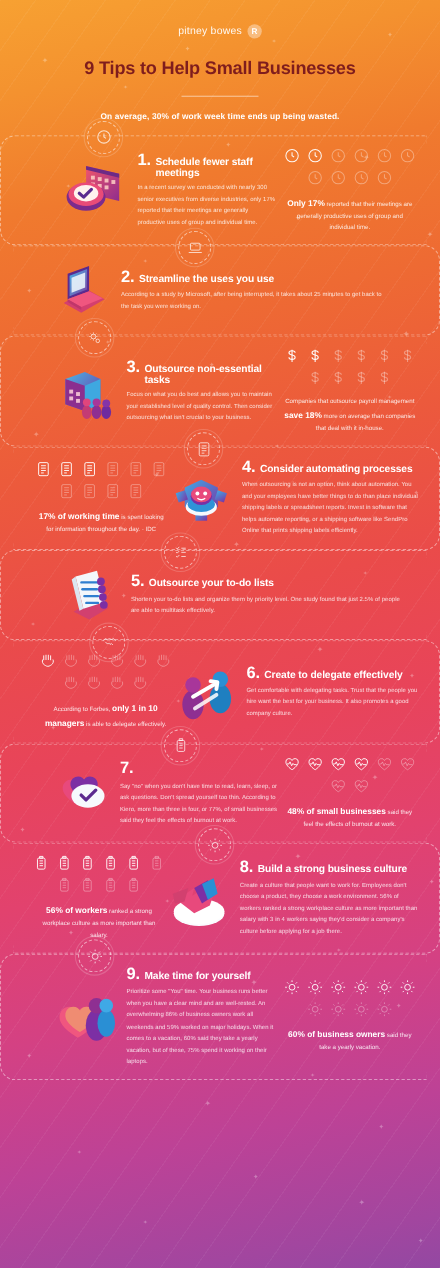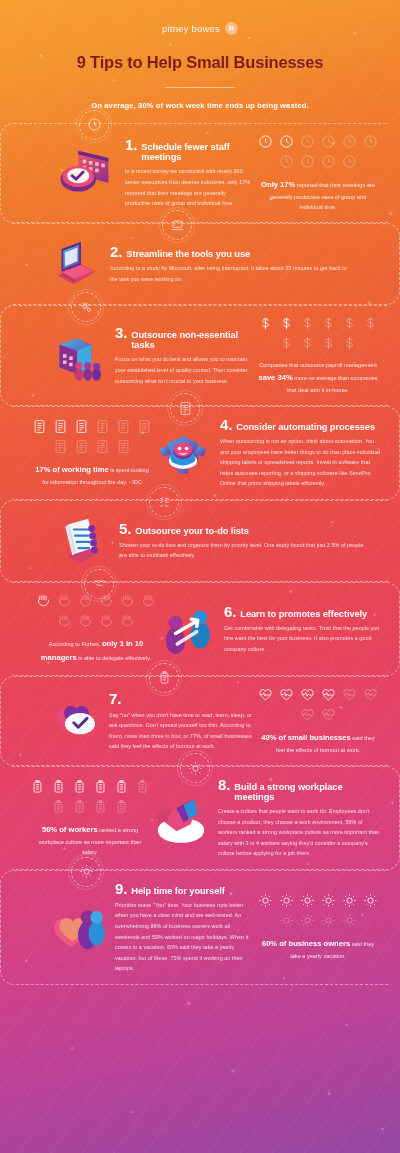--- a/index.html
+++ b/index.html
@@ -288,21 +288,21 @@
               <path d="M22 16 L44 8 L44 34 L22 42 Z" fill="#5b2a8f"></path>
               <path d="M24 18 L42 11 L42 32 L24 39 Z" fill="url(#a2)"></path>
               <path d="M26 20 L40 14.5 L40 30 L26 35.5 Z" fill="#eaf4fb" opacity=".9"></path>
               <path d="M22 42 L44 34 L58 41 L36 50 Z" fill="#f0567f"></path>
               <path d="M22 42 L36 50 L36 53 L22 45 Z" fill="#c0366a"></path>
             </svg>
           </div>
           <div class="body">
     <div class="h">
       <span class="num">2.</span>
-      <span>Streamline the tools you use</span>
+      <span>Streamline the uses you use</span>
     </div>
     <div class="p">According to a study by Microsoft, after being interrupted, it takes about 25 minutes to get back to the task you were working on.</div>
   </div>
     </div>
   </div>
       <div class="tip">
     <div class="panel right-open" style="padding:10px 10px 10px 46px;margin-left:-12px;margin-right:0px">
       <div class="badge" style="left:70px;top:-14px">
         <span style="width:15px;height:15px;display:block">
               <svg viewBox="0 0 24 24" fill="none" stroke="currentColor" stroke-width="1.3">
@@ -402,21 +402,21 @@
                   <path d="M16.5 7.5c0-1.9-2-3-4.5-3s-4.5 1.1-4.5 3 2 2.7 4.5 3.3 4.5 1.4 4.5 3.3-2 3-4.5 3-4.5-1.1-4.5-3"></path>
                 </svg>
               </span>
               <span class="ic dim">
                 <svg viewBox="0 0 24 24" fill="none" stroke="currentColor" stroke-width="1.6">
                   <path d="M12 3v18"></path>
                   <path d="M16.5 7.5c0-1.9-2-3-4.5-3s-4.5 1.1-4.5 3 2 2.7 4.5 3.3 4.5 1.4 4.5 3.3-2 3-4.5 3-4.5-1.1-4.5-3"></path>
                 </svg>
               </span>
             </div>
-    <div class="stat-txt"><span>Companies that outsource payroll management </span><b>save 34%</b> <span>more on average than companies that deal with it in-house.</span></div>
+    <div class="stat-txt"><span>Companies that outsource payroll management </span><b>save 18%</b> <span>more on average than companies that deal with it in-house.</span></div>
   </div>
     </div>
   </div>
       <div class="tip">
     <div class="panel left-open" style="padding:10px 12px 10px 20px;margin-left:0px;margin-right:-12px">
       <div class="badge" style="left:158px;top:-14px">
         <span style="width:15px;height:15px;display:block">
               <svg viewBox="0 0 24 24" fill="none" stroke="currentColor" stroke-width="1.4">
                 <rect x="5" y="2.5" width="14" height="19" rx="2"></rect>
                 <path d="M8.5 7h7M8.5 10.5h7M8.5 14h7M8.5 17.5h4"></path>
@@ -643,21 +643,21 @@
               <circle cx="22" cy="26" r="8" fill="#a8369a"></circle>
               <ellipse cx="50" cy="40" rx="11" ry="15" fill="#1f7fc0"></ellipse>
               <circle cx="50" cy="20" r="8" fill="#2a8fd4"></circle>
               <path d="M22 38 L46 24 M40 22 l7 1 -1 7" stroke="#fff" stroke-width="4" fill="none" stroke-linecap="round" stroke-linejoin="round"></path>
               <path d="M24 50 L46 36" stroke="#fff" stroke-width="4" fill="none" stroke-linecap="round" opacity=".85"></path>
             </svg>
           </div>
           <div class="body">
     <div class="h">
       <span class="num">6.</span>
-      <span>Learn to promotes effectively</span>
+      <span>Create to delegate effectively</span>
     </div>
     <div class="p">Get comfortable with delegating tasks. Trust that the people you hire want the best for your business. It also promotes a good company culture.</div>
   </div>
     </div>
   </div>
       <div class="tip">
     <div class="panel right-open" style="padding:10px 10px 10px 40px;margin-left:-12px;margin-right:0px">
       <div class="badge" style="left:148px;top:-14px">
         <span style="width:15px;height:15px;display:block">
               <svg viewBox="0 0 24 24" fill="none" stroke="currentColor" stroke-width="1.4">
@@ -827,21 +827,21 @@
               <ellipse cx="35" cy="46" rx="26" ry="13" fill="#fff"></ellipse>
               <path d="M12 34 L30 22 L28 30 L44 20 L38 30 L52 22 L46 40 L30 48 Z" fill="#e8497c"></path>
               <path d="M30 22 L44 14 L50 30 L38 38 Z" fill="#7c2fa4"></path>
               <path d="M38 18 L50 12 L54 28 L44 34 Z" fill="#2a8fd4"></path>
               <path d="M8 28 L24 22 L20 36 L10 38 Z" fill="#d2406f"></path>
             </svg>
           </div>
           <div class="body">
     <div class="h">
       <span class="num">8.</span>
-      <span>Build a strong workplace meetings</span>
+      <span>Build a strong business culture</span>
     </div>
     <div class="p">Create a culture that people want to work for. Employees don't choose a product, they choose a work environment. 56% of workers ranked a strong workplace culture as more important than salary with 3 in 4 workers saying they'd consider a company's culture before applying for a job there.</div>
   </div>
     </div>
   </div>
       <div class="tip">
     <div class="panel right-open" style="padding:10px 10px 10px 46px;margin-left:-12px;margin-right:0px">
       <div class="badge" style="left:70px;top:-14px">
         <span style="width:15px;height:15px;display:block">
               <svg viewBox="0 0 24 24" fill="none" stroke="currentColor" stroke-width="1.4">
@@ -856,21 +856,21 @@
               <path d="M14 32 c0-6 4-9 8-9 c4 0 6 2 7 4 c1-2 3-4 7-4 c4 0 8 3 8 9 c0 9-15 17-15 17 S14 41 14 32z" fill="#ef8c72"></path>
               <ellipse cx="46" cy="42" rx="11" ry="16" fill="#7c2fa4"></ellipse>
               <circle cx="46" cy="22" r="8" fill="#8e2f92"></circle>
               <ellipse cx="56" cy="40" rx="9" ry="14" fill="#2a8fd4"></ellipse>
               <circle cx="56" cy="22" r="7" fill="#3fa9e6"></circle>
             </svg>
           </div>
           <div class="body">
     <div class="h">
       <span class="num">9.</span>
-      <span>Help time for yourself</span>
+      <span>Make time for yourself</span>
     </div>
     <div class="p">Prioritize some "You" time. Your business runs better when you have a clear mind and are well-rested. An overwhelming 86% of business owners work all weekends and 59% worked on major holidays. When it comes to a vacation, 60% said they take a yearly vacation, but of these, 75% spend it working on their laptops.</div>
   </div>
           <div class="stat">
     <div class="icons">
               <span class="ic ">
                 <svg viewBox="0 0 24 24" fill="none" stroke="currentColor" stroke-width="1.4">
                   <circle cx="12" cy="12" r="4.2"></circle>
                   <path d="M12 2v2.4M12 19.6V22M2 12h2.4M19.6 12H22M4.9 4.9l1.7 1.7M17.4 17.4l1.7 1.7M19.1 4.9l-1.7 1.7M6.6 17.4l-1.7 1.7"></path>
                 </svg>

